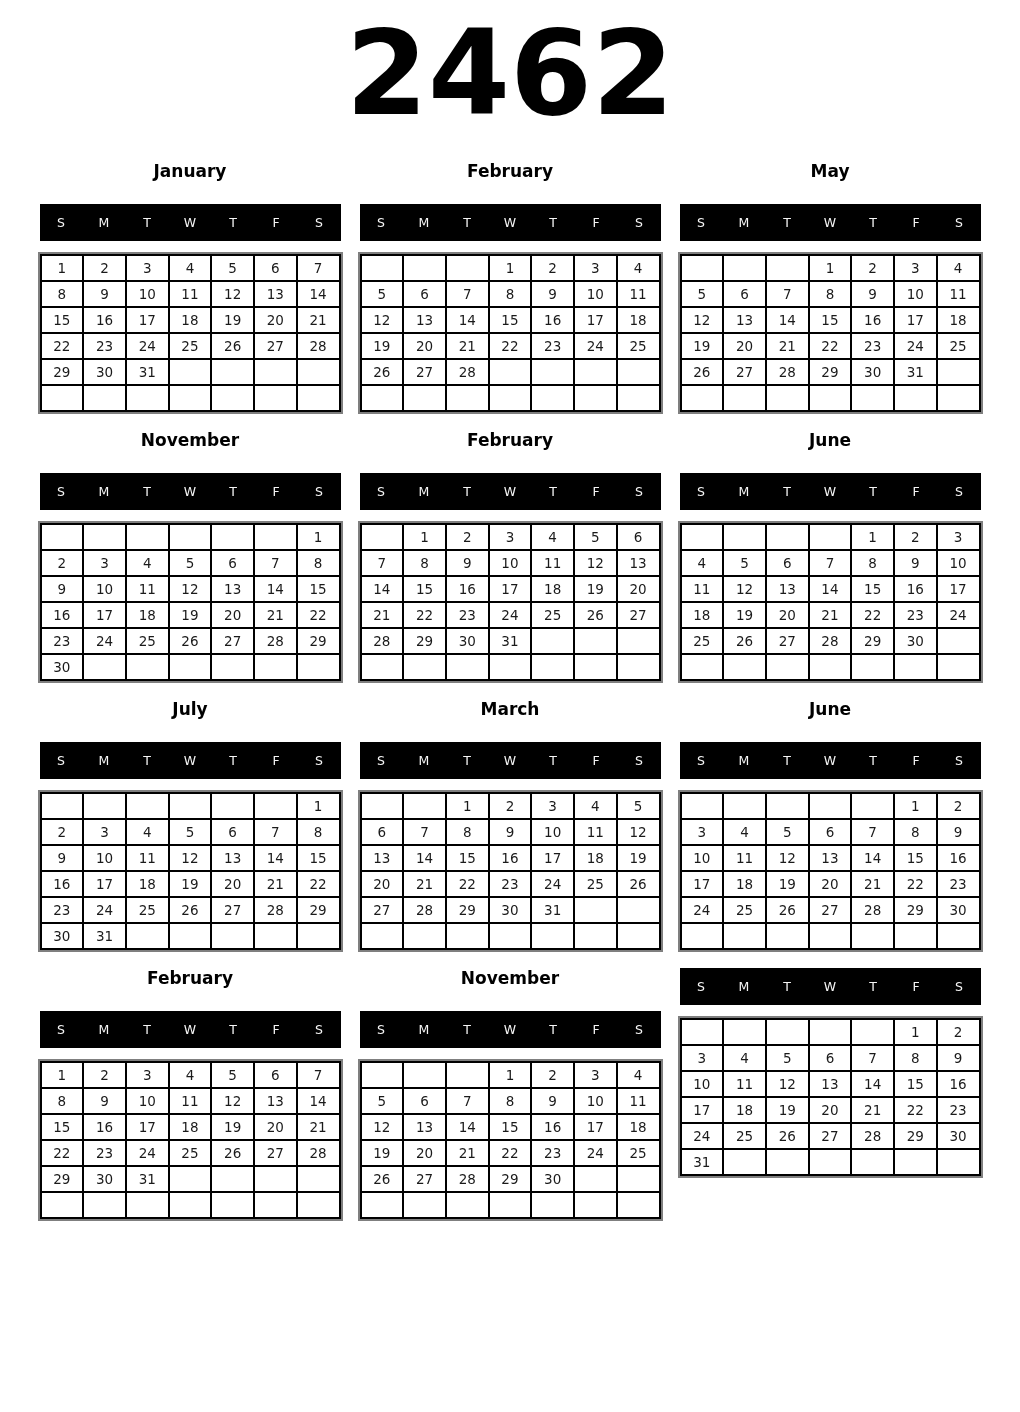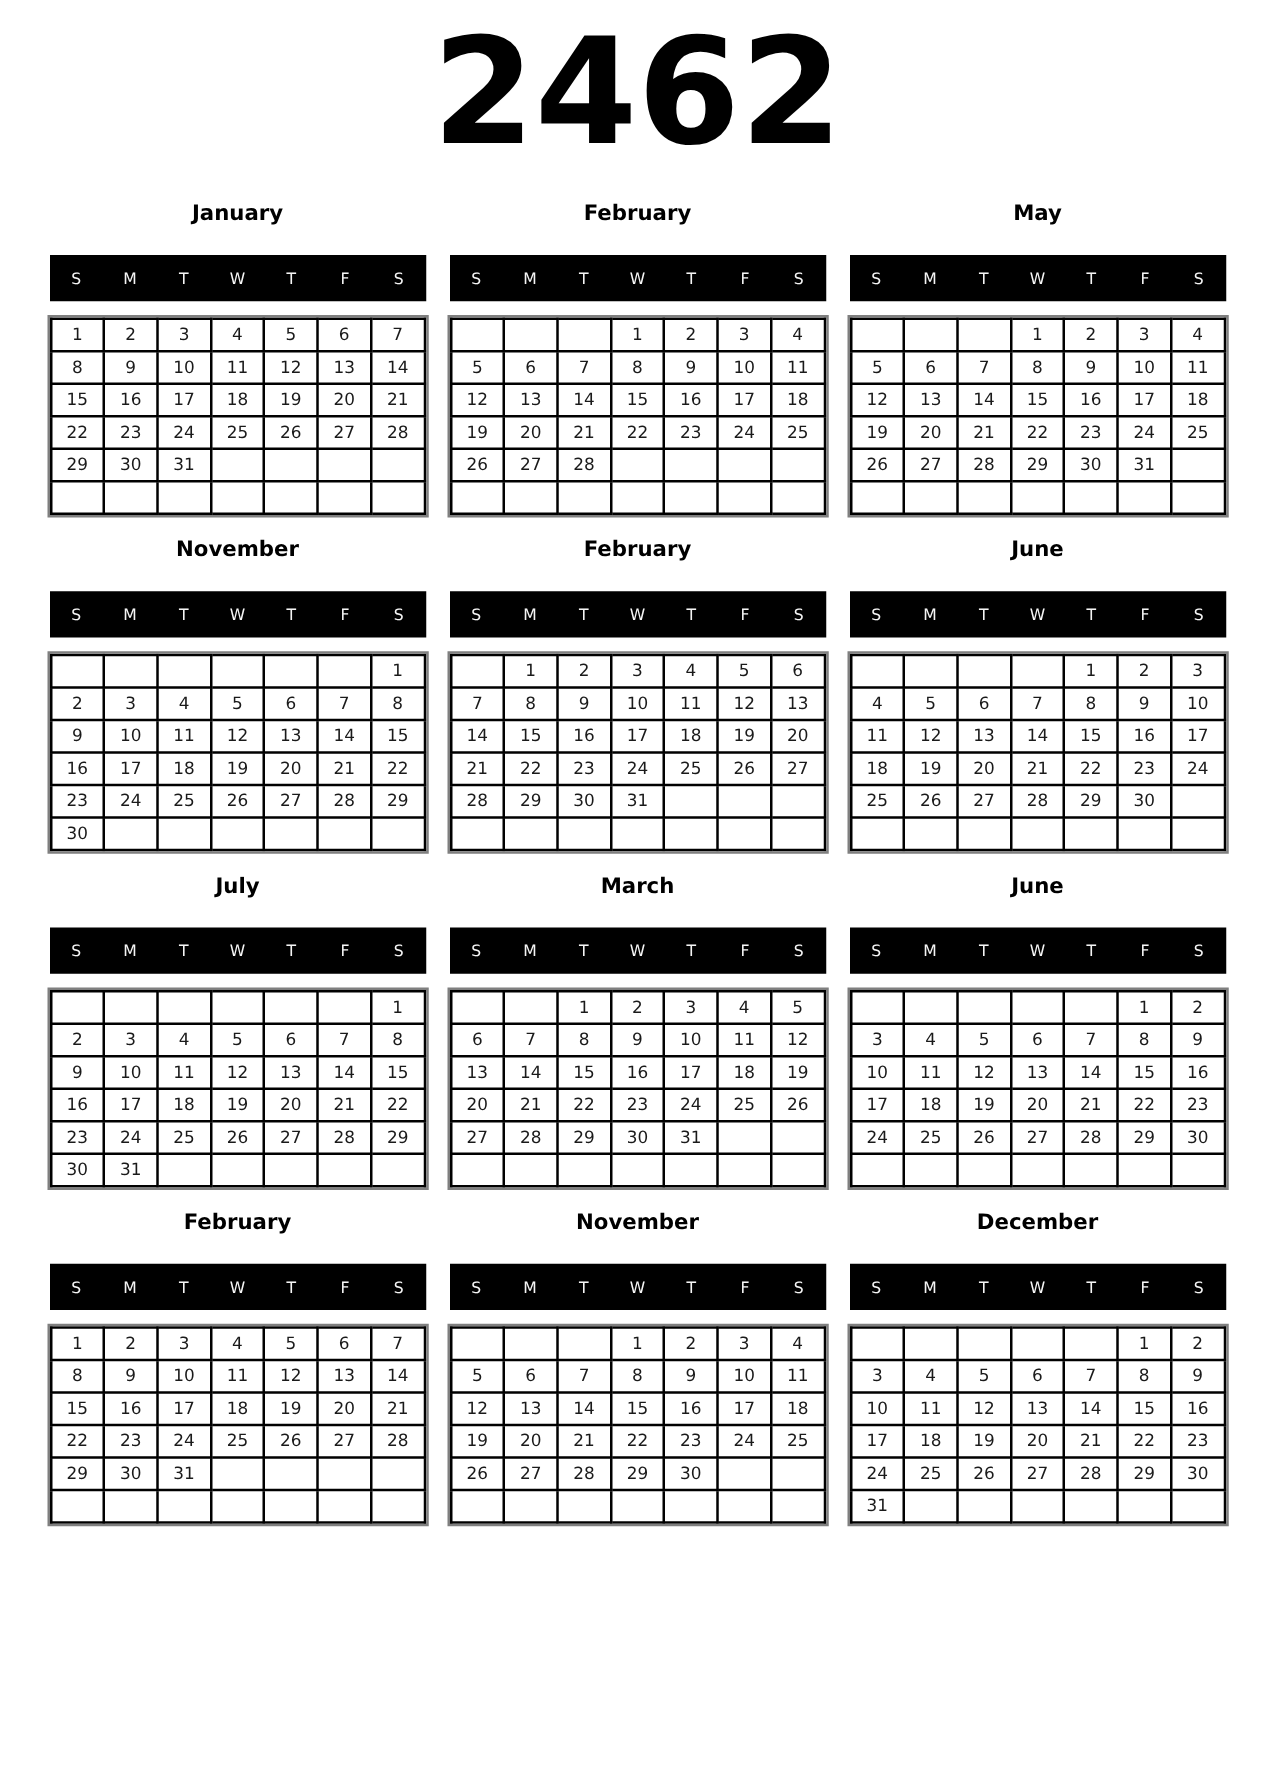--- a/index.html
+++ b/index.html
@@ -849,21 +849,20 @@
             <td></td>
             <td></td>
             <td></td>
             <td></td>
           </tr>
         </tbody>
       </table>
   </section>
 
   <section class="month">
-    <h2 class="month-name">December</h2>
     <div class="day-header">
         <span>S</span>
         <span>M</span>
         <span>T</span>
         <span>W</span>
         <span>T</span>
         <span>F</span>
         <span>S</span>
       </div>
     <table class="month-table">

